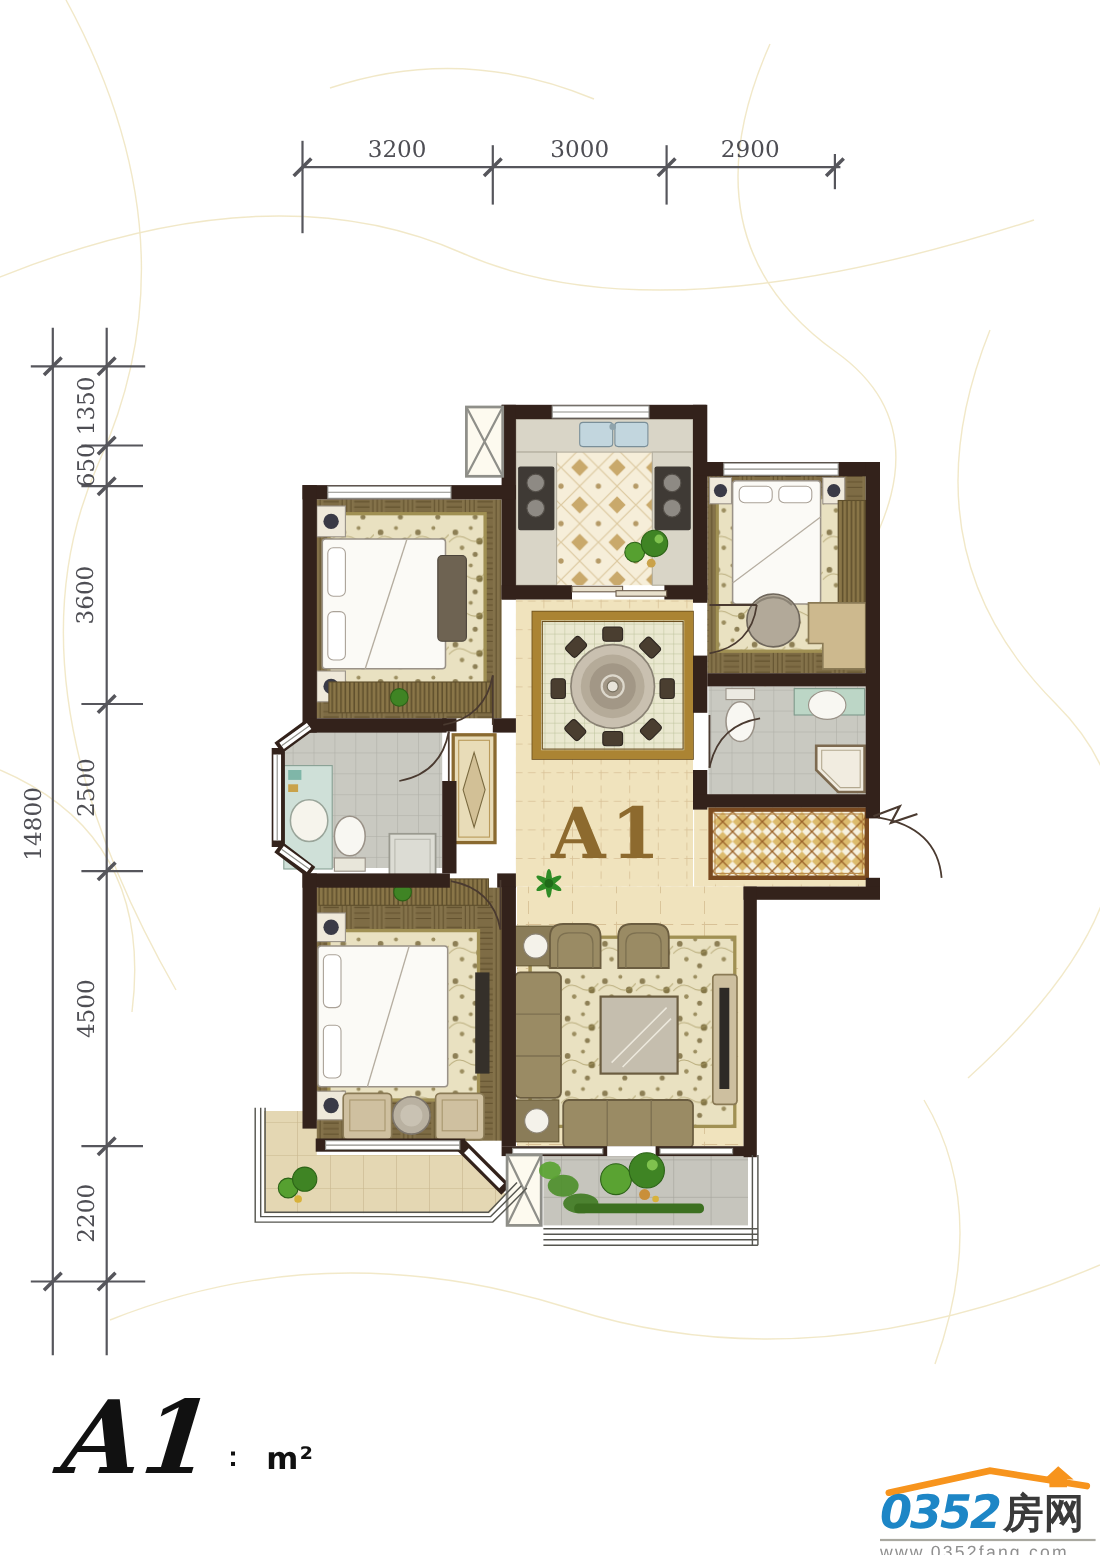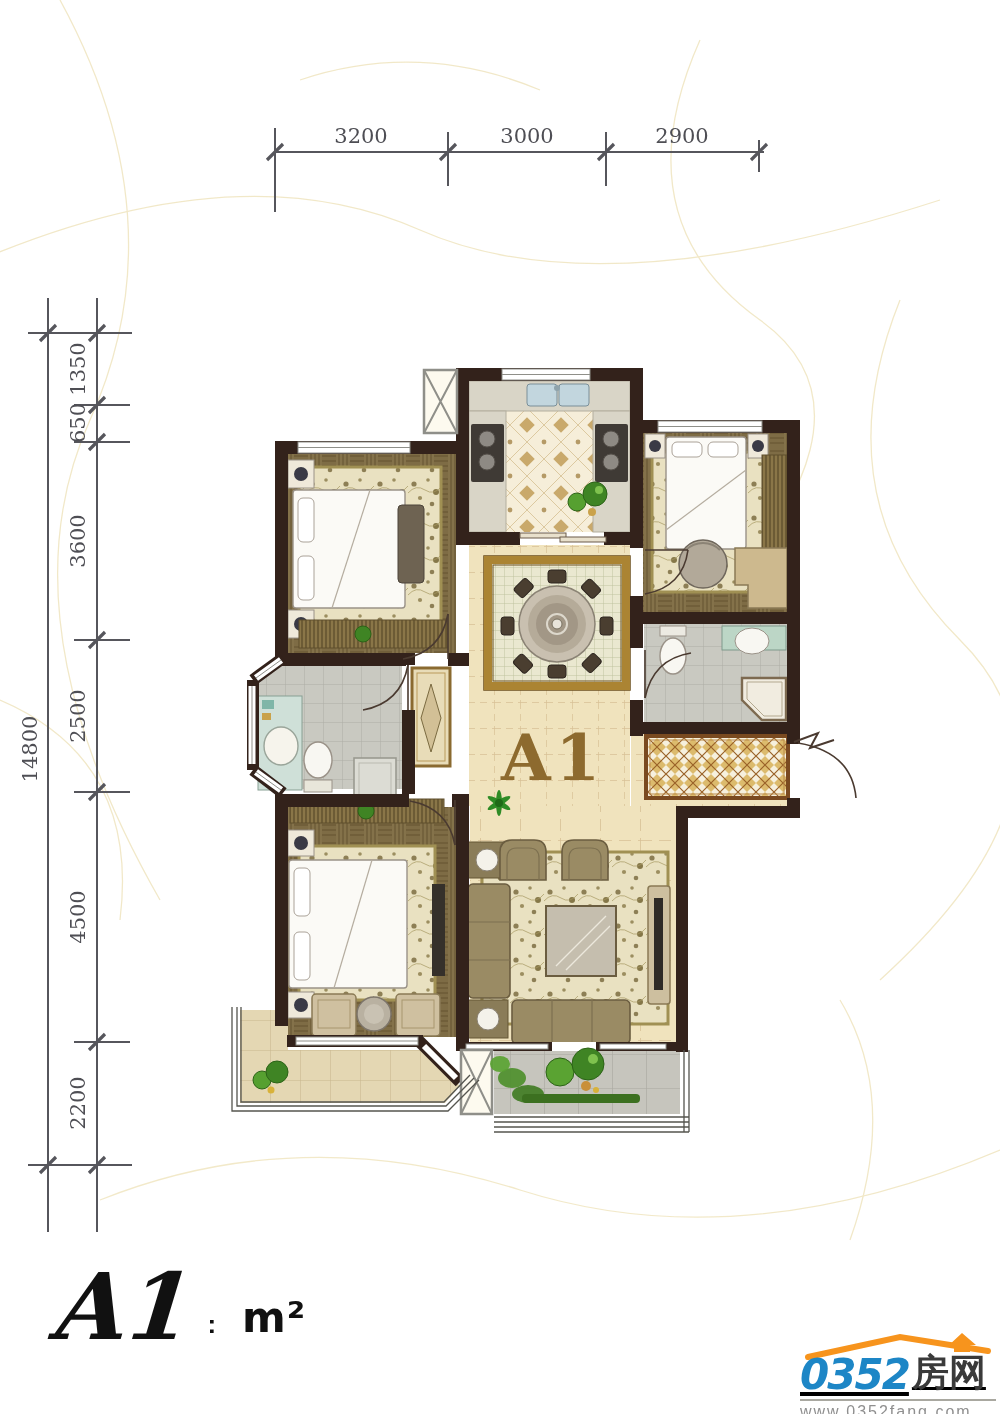--- a/index.html
+++ b/index.html
@@ -9,28 +9,28 @@
   .dim-text{font-family:"DejaVu Serif",serif;font-size:21px;fill:#4e4e54;}
   .unit-big{font-family:"DejaVu Serif",serif;font-weight:600;font-size:64px;fill:#8d6a2e;letter-spacing:5px;}
 
   .footer{position:absolute;left:58px;top:1246px;width:560px;color:#111;}
   .footer .row1{display:flex;align-items:flex-end;height:100px;}
   .footer .unit{font-family:"DejaVu Serif",serif;font-style:italic;font-weight:bold;
                 font-size:92px;line-height:.85;transform:skewX(-6deg);}
   .footer .colon{font-size:26px;font-weight:bold;margin:0 16px 6px 14px;}
   .footer .area{font-family:"DejaVu Serif",serif;font-style:italic;font-size:46px;
                 letter-spacing:9px;line-height:1;margin-bottom:4px;}
-  .footer .area-unit{font-family:"DejaVu Sans",sans-serif;font-weight:bold;font-size:42px;
+  .footer .area-unit{font-family:"DejaVu Sans",sans-serif;font-weight:bold;font-size:28px;
                      margin:0 0 4px 10px;letter-spacing:1px;}
   .footer .tagline{margin-top:8px;font-size:31px;font-weight:bold;letter-spacing:3px;
                    font-family:"Liberation Sans",sans-serif;}
 
   .logo{position:absolute;left:800px;top:1330px;width:196px;}
   .logo .roof{display:block;margin:0 0 -6px 2px;}
-  .logo .brand{display:flex;align-items:flex-start;line-height:1;text-decoration:underline;}
+  .logo .brand{display:flex;align-items:center;line-height:1;}
   .logo .brand-num{font-family:"DejaVu Sans",sans-serif;font-weight:bold;font-style:italic;
                    font-size:42px;color:#1d86c6;letter-spacing:-2px;}
   .logo .brand-cn{font-family:"Liberation Sans",sans-serif;font-weight:bold;font-size:37px;
                   color:#3a3a3a;margin-left:3px;}
   .logo .site{margin-top:3px;padding-top:2px;border-top:2px solid #a9a8a0;
               font-size:16px;color:#8f8f8f;letter-spacing:2px;}
 </style>
 </head>
 <body>
 

